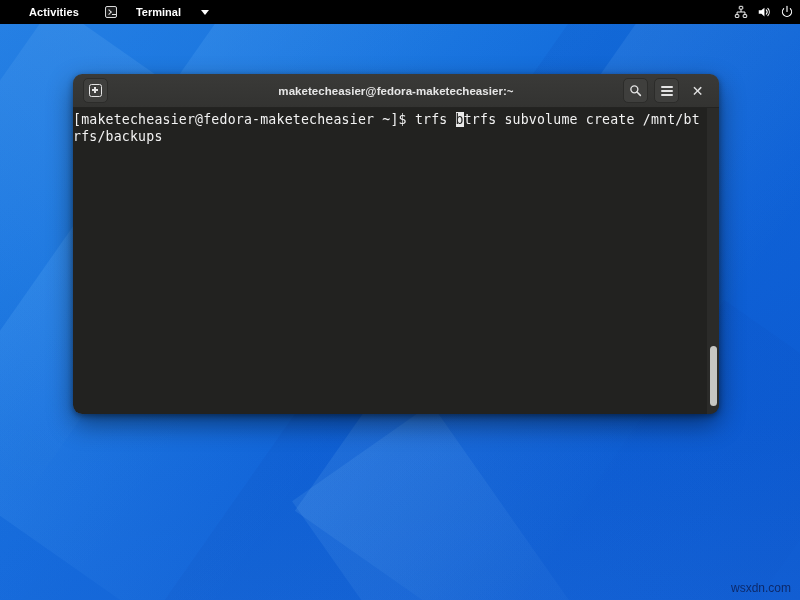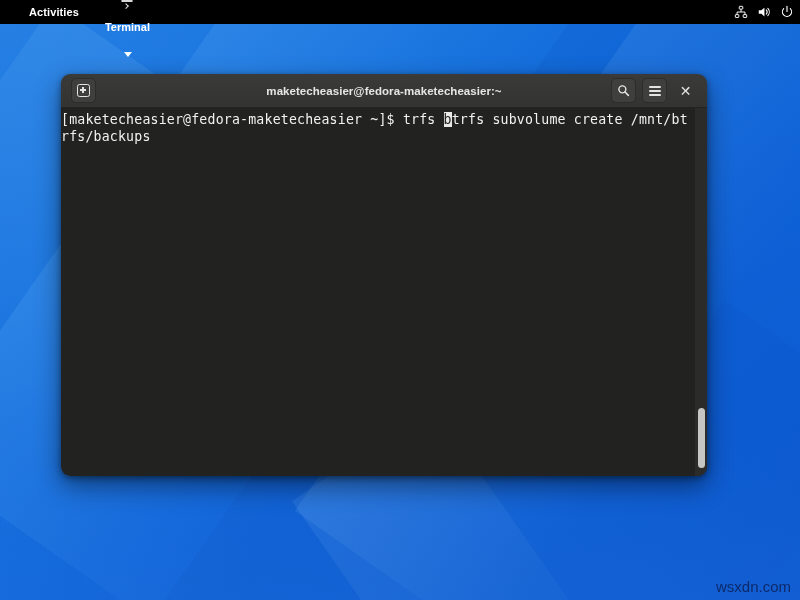--- a/index.html
+++ b/index.html
@@ -112,21 +112,20 @@
     cursor: pointer;
   }
   .app-menu {
     display: flex;
     align-items: center;
     gap: 19px;
     padding: 0 8px;
     height: 100%;
     cursor: pointer;
     margin-left: 8px;
-    flex-direction: column;
   }
   .app-menu-label {
     font-weight: bold;
     font-size: 11px;
     color: #ffffff;
   }
   .term-mini-icon {
     width: 12px; height: 12px;
     border: 1.4px solid #d8d8d8;
     border-radius: 2px;
@@ -173,24 +172,24 @@
     gap: 9px;
     padding-right: 8px;
     height: 100%;
     cursor: pointer;
   }
   .sysicon { display: block; }
 
   
   .term-window {
     position: absolute;
-    left: 61px;
+    left: 73px;
     top: 74px;
     width: 646px;
-    height: 402px;
+    height: 340px;
     border-radius: 9px;
     overflow: hidden;
     box-shadow: 0 10px 26px rgba(0,0,0,0.45), 0 2px 6px rgba(0,0,0,0.4);
     z-index: 20;
     display: flex;
     flex-direction: column;
   }
   .titlebar {
     height: 34px;
     background: linear-gradient(180deg, #3a3a38 0%, #333331 100%);
@@ -316,21 +315,21 @@
     border-radius: 4px;
     background: #c6c6c2;
     cursor: grab;
   }
 
   
   .watermark {
     position: absolute;
     right: 9px;
     bottom: 5px;
-    font-size: 15px;
+    font-size: 12px;
     color: #0c1f56;
     opacity: 0.85;
     font-family: "Liberation Sans", sans-serif;
     z-index: 25;
     pointer-events: none;
   }
 </style>
 </head>
 <body>
 

